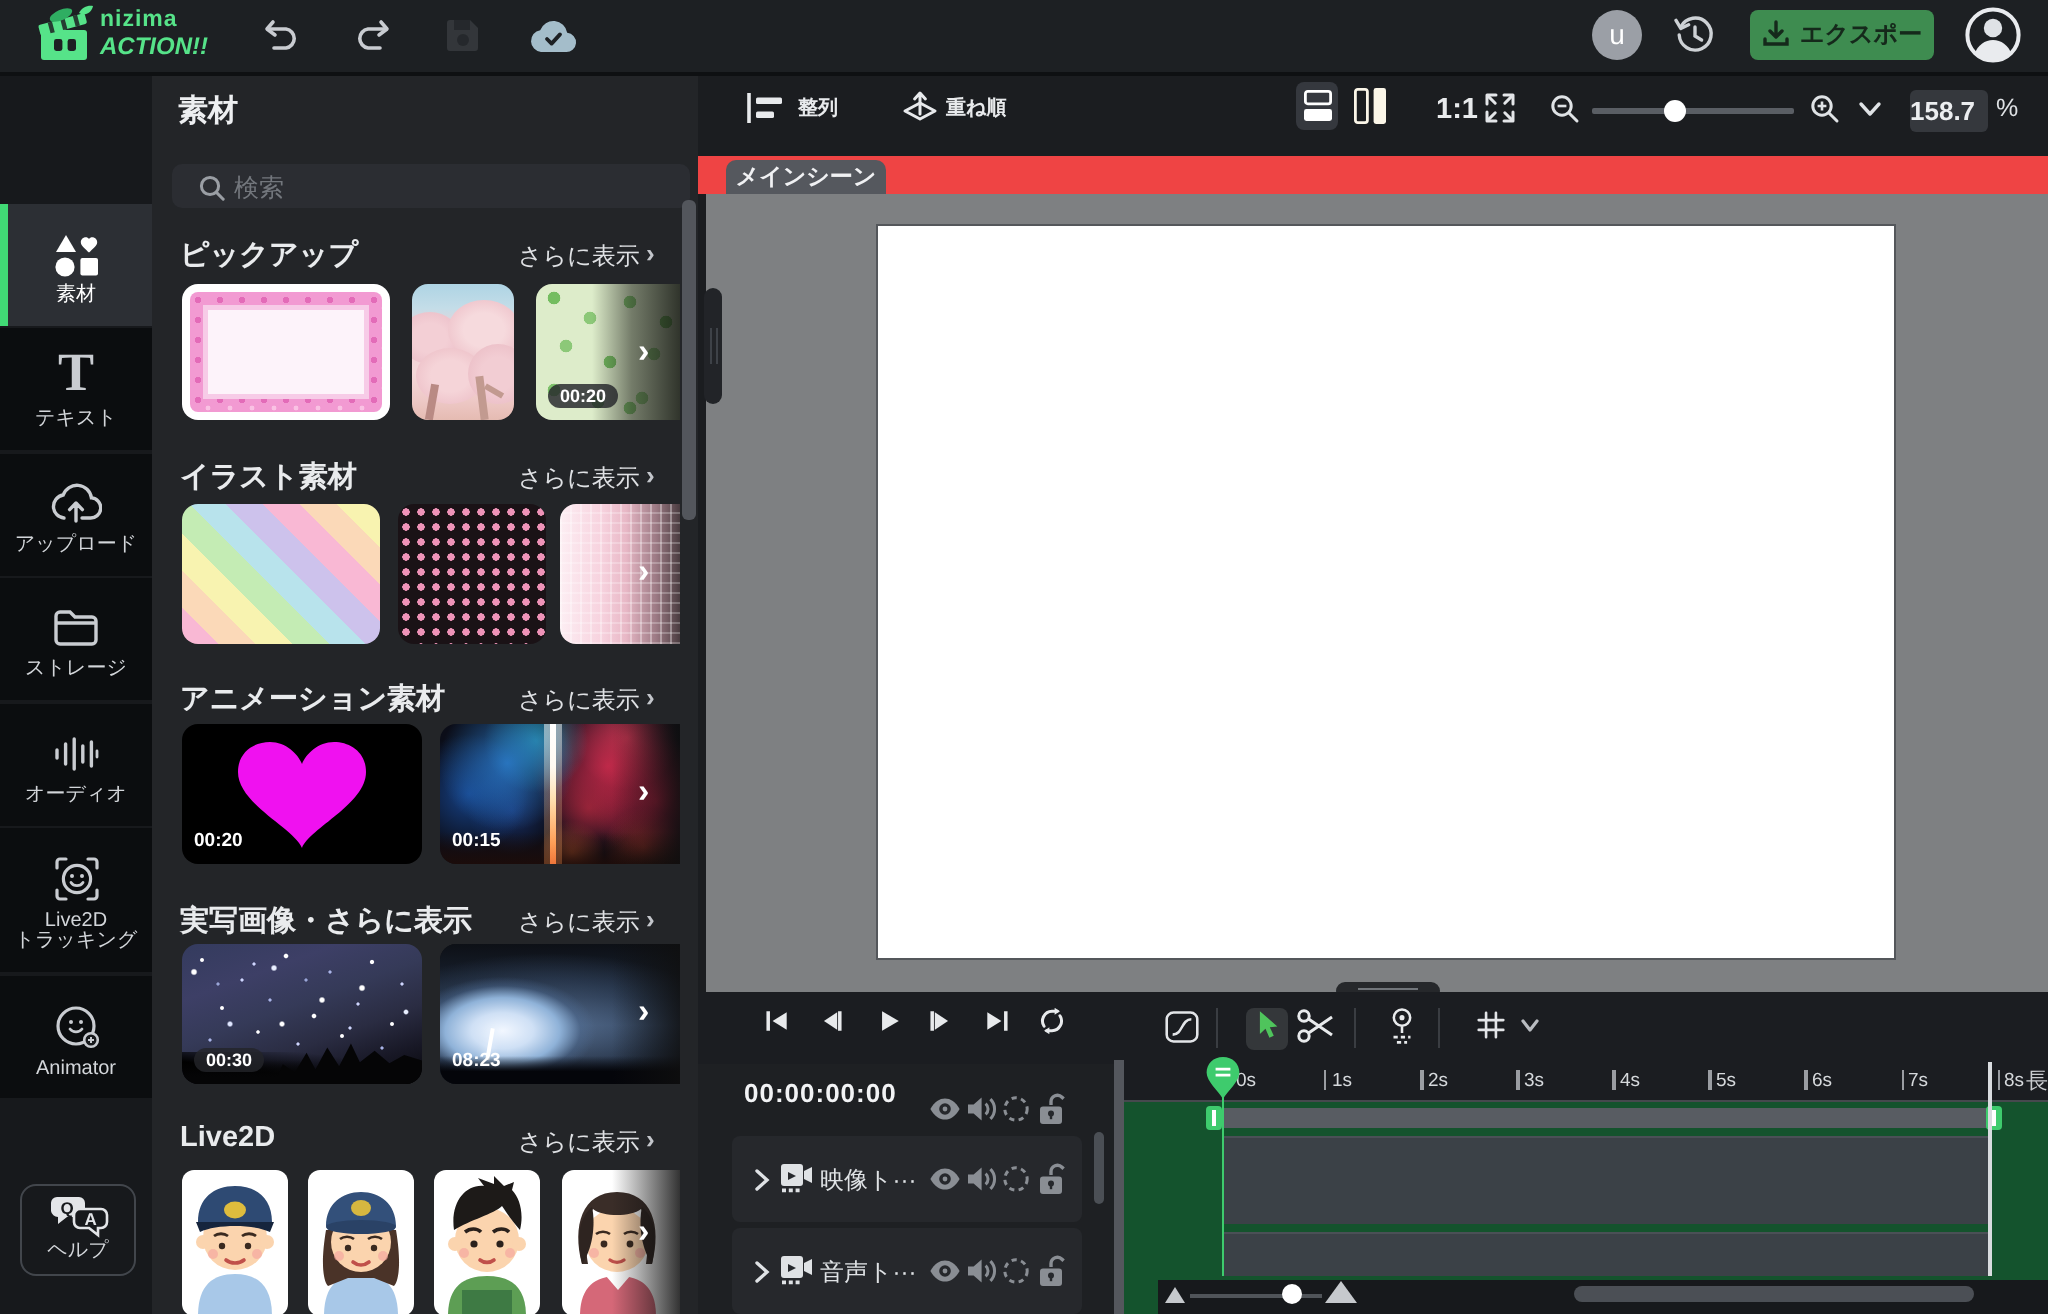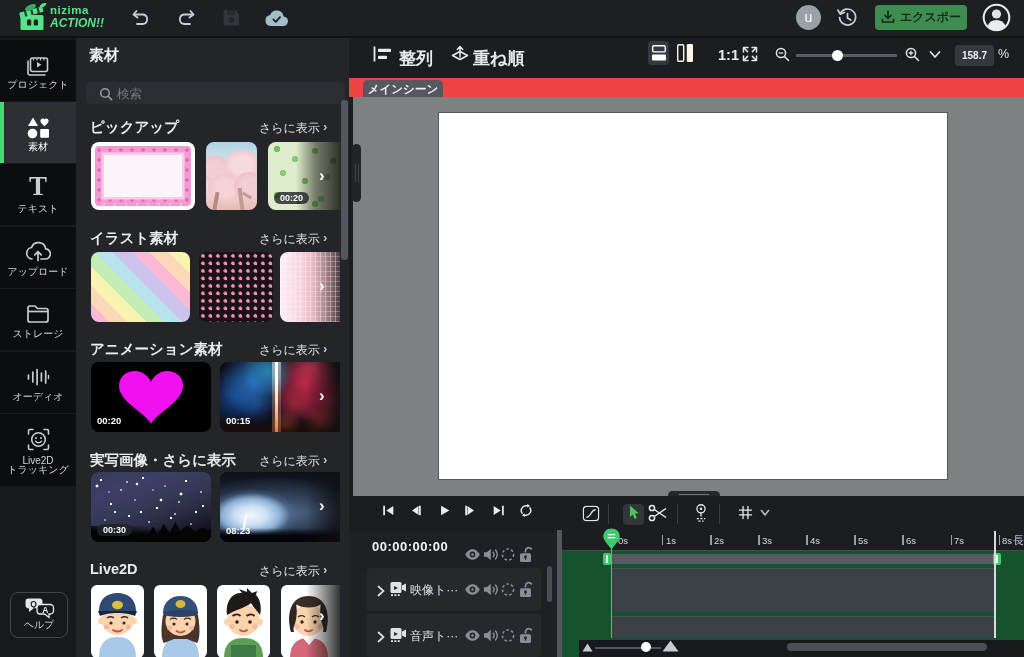--- a/index.html
+++ b/index.html
@@ -30,21 +30,21 @@
 .more { position:absolute; font-size:12px; color:#dfe1e4; }
 .thumb { position:absolute; border-radius:8px; overflow:hidden; }
 .dur { position:absolute; left:6px; bottom:6px; font-size:9.5px; font-weight:bold; color:#fff; }
 .durpill { position:absolute; left:6px; bottom:6px; font-size:9px; font-weight:bold; color:#fff; background:rgba(35,37,42,0.82); border-radius:7px; padding:1px 6px; }
 .rowchev { position:absolute; font-size:17px; font-weight:bold; color:#fff; }
 .fadeR { position:absolute; top:0; right:0; width:34px; height:100%; background:linear-gradient(to right, rgba(20,20,20,0), rgba(15,15,15,0.82)); }
 #pscroll { position:absolute; left:265px; top:62px; width:7px; height:160px; background:#53565c; border-radius:3px; }
 
 #main { position:absolute; left:349px; top:38px; width:675px; height:619px; background:#1b1d20; }
 #toolbar { position:absolute; left:0; top:0; width:675px; height:40px; background:#1b1d20; }
-.tbtext { position:absolute; font-size:17px; font-weight:bold; color:#e8eaec; top:9px; }
+.tbtext { position:absolute; font-size:10px; font-weight:bold; color:#e8eaec; top:9px; }
 #tabrow { position:absolute; left:0; top:40px; width:675px; height:19px; background:#ef4444; }
 #tab1 { position:absolute; left:14px; top:2px; width:80px; height:17px; background:#55585e; border-radius:5px 5px 0 0; color:#f0f1f3; font-size:11.5px; font-weight:bold; text-align:center; line-height:18px; }
 #viewport { position:absolute; left:4px; top:59px; width:671px; height:399px; background:#7e8082; }
 #canvas { position:absolute; left:85px; top:15px; width:510px; height:368px; background:#ffffff; border:1px solid #54575b; }
 #lefthandle { position:absolute; left:-1px; top:47px; width:9px; height:58px; background:#222428; border-radius:5px; }
 #lefthandle i { position:absolute; left:2.5px; top:20px; width:1.5px; height:18px; background:#3e4248; }
 #lefthandle em { position:absolute; left:5.5px; top:20px; width:1.5px; height:18px; background:#3e4248; }
 #dragpill { position:absolute; left:319px; top:453px; width:52px; height:9px; background:#26282b; border-radius:4.5px; }
 #dragpill i { position:absolute; left:11px; top:2.5px; width:30px; height:1.3px; background:#71757a; box-shadow:0 2.6px 0 #71757a; }
 
@@ -120,29 +120,20 @@
         </svg>エクスポート</div>
  <svg class="topicon" style="left:982px;top:3px" width="29" height="29" viewBox="0 0 29 29">
   <circle cx="14.5" cy="14.5" r="12.8" fill="none" stroke="#e9ebee" stroke-width="2"></circle>
   <circle cx="14.5" cy="11" r="4.6" fill="#dfe2e6"></circle>
   <path d="M 5.5 23.5 A 9.5 9.5 0 0 1 23.5 23.5 A 12 12 0 0 1 5.5 23.5 Z" fill="#e9ebee"></path>
  </svg>
 </div>
 <div id="seam"></div>
 
 <div id="sidebar">
- <div class="sbitem" style="top:2px;height:61px">
-  <svg class="ic" style="left:26px;top:15px" width="24" height="22" viewBox="0 0 24 22">
-   <rect x="4.5" y="3" width="17" height="13.5" rx="2" fill="none" stroke="#c9ccd1" stroke-width="1.6"></rect>
-   <path d="M 2 6 V 18 A 2 2 0 0 0 4 20 H 19" fill="none" stroke="#c9ccd1" stroke-width="1.6" stroke-linecap="round"></path>
-   <path d="M 11 7 L 15.5 9.7 L 11 12.4 Z" fill="#c9ccd1"></path>
-   <path d="M 7.5 3 V 5.5 M 11 3 V 5.5 M 14.5 3 V 5.5 M 18 3 V 5.5" stroke="#c9ccd1" stroke-width="1.2"></path>
-  </svg>
-  <div class="lab">プロジェクト</div>
- </div>
  <div class="sbitem sel" style="top:63.5px;height:61px">
   <div class="greenbar"></div>
   <svg class="ic" style="left:27px;top:14px" width="23" height="23" viewBox="0 0 23 23">
    <path d="M 6 1.5 L 11 10 H 1 Z" fill="#fff"></path>
    <path d="M 17.5 10.3 C 15.9 8.6 13.4 7.0 13.4 5.1 C 13.4 3.7 14.5 2.6 15.9 2.6 C 16.5 2.6 17.2 2.9 17.5 3.5 C 17.8 2.9 18.5 2.6 19.1 2.6 C 20.5 2.6 21.6 3.7 21.6 5.1 C 21.6 7.0 19.1 8.6 17.5 10.3 Z" fill="#fff"></path>
    <circle cx="5.5" cy="17.5" r="4.8" fill="#fff"></circle>
    <rect x="13.2" y="13" width="8.8" height="8.8" rx="1" fill="#fff"></rect>
   </svg>
   <div class="lab" style="color:#fff">素材</div>
  </div>
@@ -185,20 +176,31 @@
     <path d="M 21.5 17 V 20 A 1.5 1.5 0 0 1 20 21.5 H 17"></path>
             <path d="M 6 21.5 H 3 A 1.5 1.5 0 0 1 1.5 20 V 17"></path>
     <circle cx="11.5" cy="11.5" r="6.8"></circle>
    </g>
    <circle cx="9" cy="10" r="1" fill="#c9ccd1"></circle>
           <circle cx="14" cy="10" r="1" fill="#c9ccd1"></circle>
    <path d="M 8.5 13.2 A 3.6 3.6 0 0 0 14.5 13.2" fill="none" stroke="#c9ccd1" stroke-width="1.4" stroke-linecap="round"></path>
   </svg>
   <div class="lab" style="bottom:20px">Live2D</div>
   <div class="lab" style="bottom:9px">トラッキング</div>
+ </div>
+ <div class="sbitem" style="top:449.5px;height:61px">
+  <svg class="ic" style="left:27px;top:14px" width="23" height="23" viewBox="0 0 23 23">
+   <circle cx="11" cy="11" r="9" fill="none" stroke="#c9ccd1" stroke-width="1.6"></circle>
+   <circle cx="8.5" cy="9" r="1" fill="#c9ccd1"></circle>
+          <circle cx="13.5" cy="9" r="1" fill="#c9ccd1"></circle>
+   <path d="M 8 12.5 A 3.8 3.8 0 0 0 14 12.5" fill="none" stroke="#c9ccd1" stroke-width="1.4" stroke-linecap="round"></path>
+   <circle cx="18.5" cy="18" r="3.4" fill="#17191c" stroke="#c9ccd1" stroke-width="1.3"></circle>
+   <path d="M 17 18 h 3 M 18.5 16.5 v 3" stroke="#c9ccd1" stroke-width="1"></path>
+  </svg>
+  <div class="lab">Animator</div>
  </div>
  <div class="sbitem" style="top:554px;left:10px;width:58px;height:46px;background:none;border:1px solid #42464c;border-radius:8px">
   <svg class="ic" style="left:13px;top:4px" width="32" height="26" viewBox="0 0 32 26">
    <path d="M 4.5 1.5 H 15.5 A 3 3 0 0 1 18.5 4.5 V 8.5 A 3 3 0 0 1 15.5 11.5 H 9.5 L 5 15 V 11.5 A 3.5 3.5 0 0 1 1.5 8.5 V 4.5 A 3 3 0 0 1 4.5 1.5 Z" fill="#e3e5e8"></path>
    <text x="6.2" y="9.8" font-size="8.5" font-weight="bold" fill="#17191c" font-family="Liberation Sans">Q</text>
    <path d="M 16 7.5 H 26.5 A 3 3 0 0 1 29.5 10.5 V 14 A 3 3 0 0 1 26.5 17 H 25 V 20.5 L 20.5 17 H 16 A 3 3 0 0 1 13 14 V 10.5 A 3 3 0 0 1 16 7.5 Z" fill="#17191c" stroke="#e3e5e8" stroke-width="1.3"></path>
    <text x="18.3" y="15.7" font-size="8.5" font-weight="bold" fill="#e3e5e8" font-family="Liberation Sans">A</text>
   </svg>
   <div class="lab" style="bottom:5px;left:-10px">ヘルプ</div>
  </div>
@@ -401,21 +403,21 @@
   <div class="abs" style="left:447px;top:16px;width:101px;height:2.5px;background:#5a5e64;border-radius:1px"></div>
   <div class="abs" style="left:483px;top:12px;width:11px;height:11px;border-radius:50%;background:#fff"></div>
   <svg class="ic" style="left:556px;top:9px" width="15" height="15" viewBox="0 0 15 15">
    <circle cx="6" cy="6" r="4.6" fill="none" stroke="#dfe2e5" stroke-width="1.5"></circle>
    <path d="M 9.6 9.6 L 13.5 13.5" stroke="#dfe2e5" stroke-width="1.5" stroke-linecap="round"></path>
    <path d="M 3.8 6 H 8.2 M 6 3.8 V 8.2" stroke="#dfe2e5" stroke-width="1.3"></path>
   </svg>
   <svg class="ic" style="left:580px;top:12px" width="12" height="9" viewBox="0 0 12 9">
    <path d="M 1.5 2 L 6 7 L 10.5 2" fill="none" stroke="#dfe2e5" stroke-width="1.7" stroke-linecap="round" stroke-linejoin="round"></path>
   </svg>
-  <div class="abs" style="left:606px;top:7px;width:39px;height:21px;background:#35383d;border-radius:3px;color:#eceef0;font-size:10px;font-weight:bold;text-align:center;line-height:21px">158.7</div>
+  <div class="abs" style="left:606px;top:7px;width:39px;height:21px;background:#35383d;border-radius:3px;color:#eceef0;font-size:13px;font-weight:bold;line-height:21px">158.7</div>
   <div class="abs" style="left:649px;top:9px;font-size:12.5px;color:#dfe2e5">%</div>
  </div>
  <div id="tabrow">
         <div id="tab1">メインシーン</div>
       </div>
  <div id="viewport">
   <div id="canvas"></div>
   <div id="lefthandle">
           <i></i>
           <em></em>

